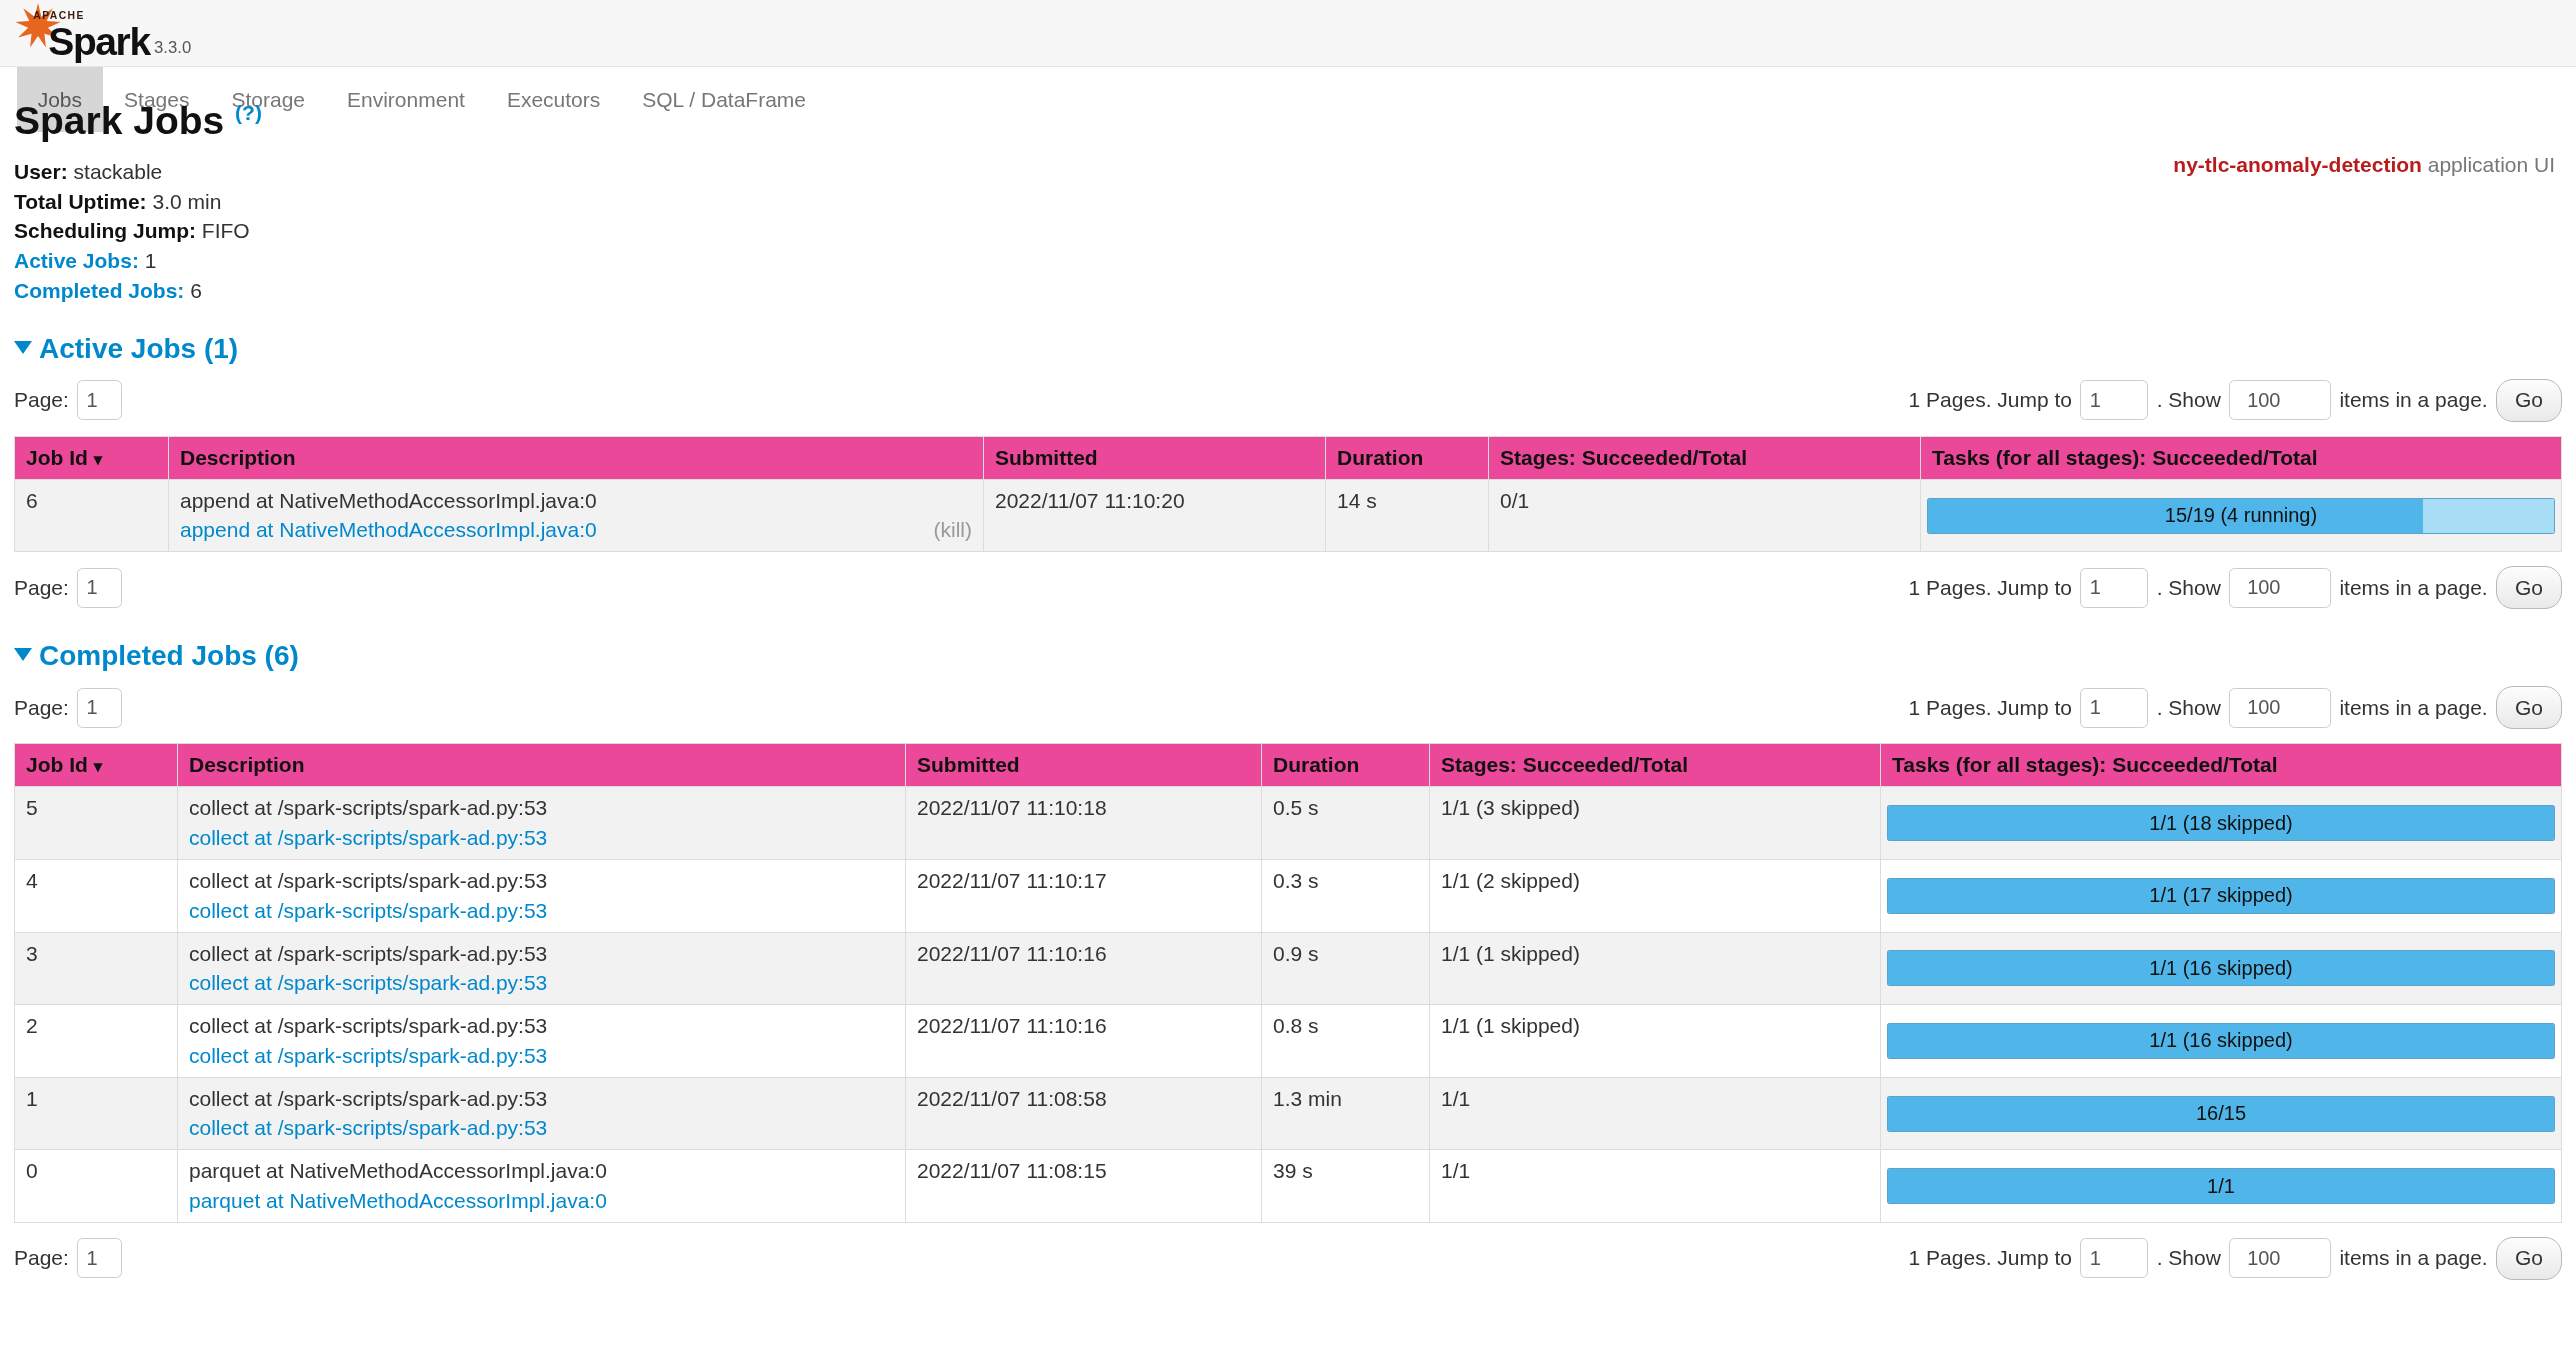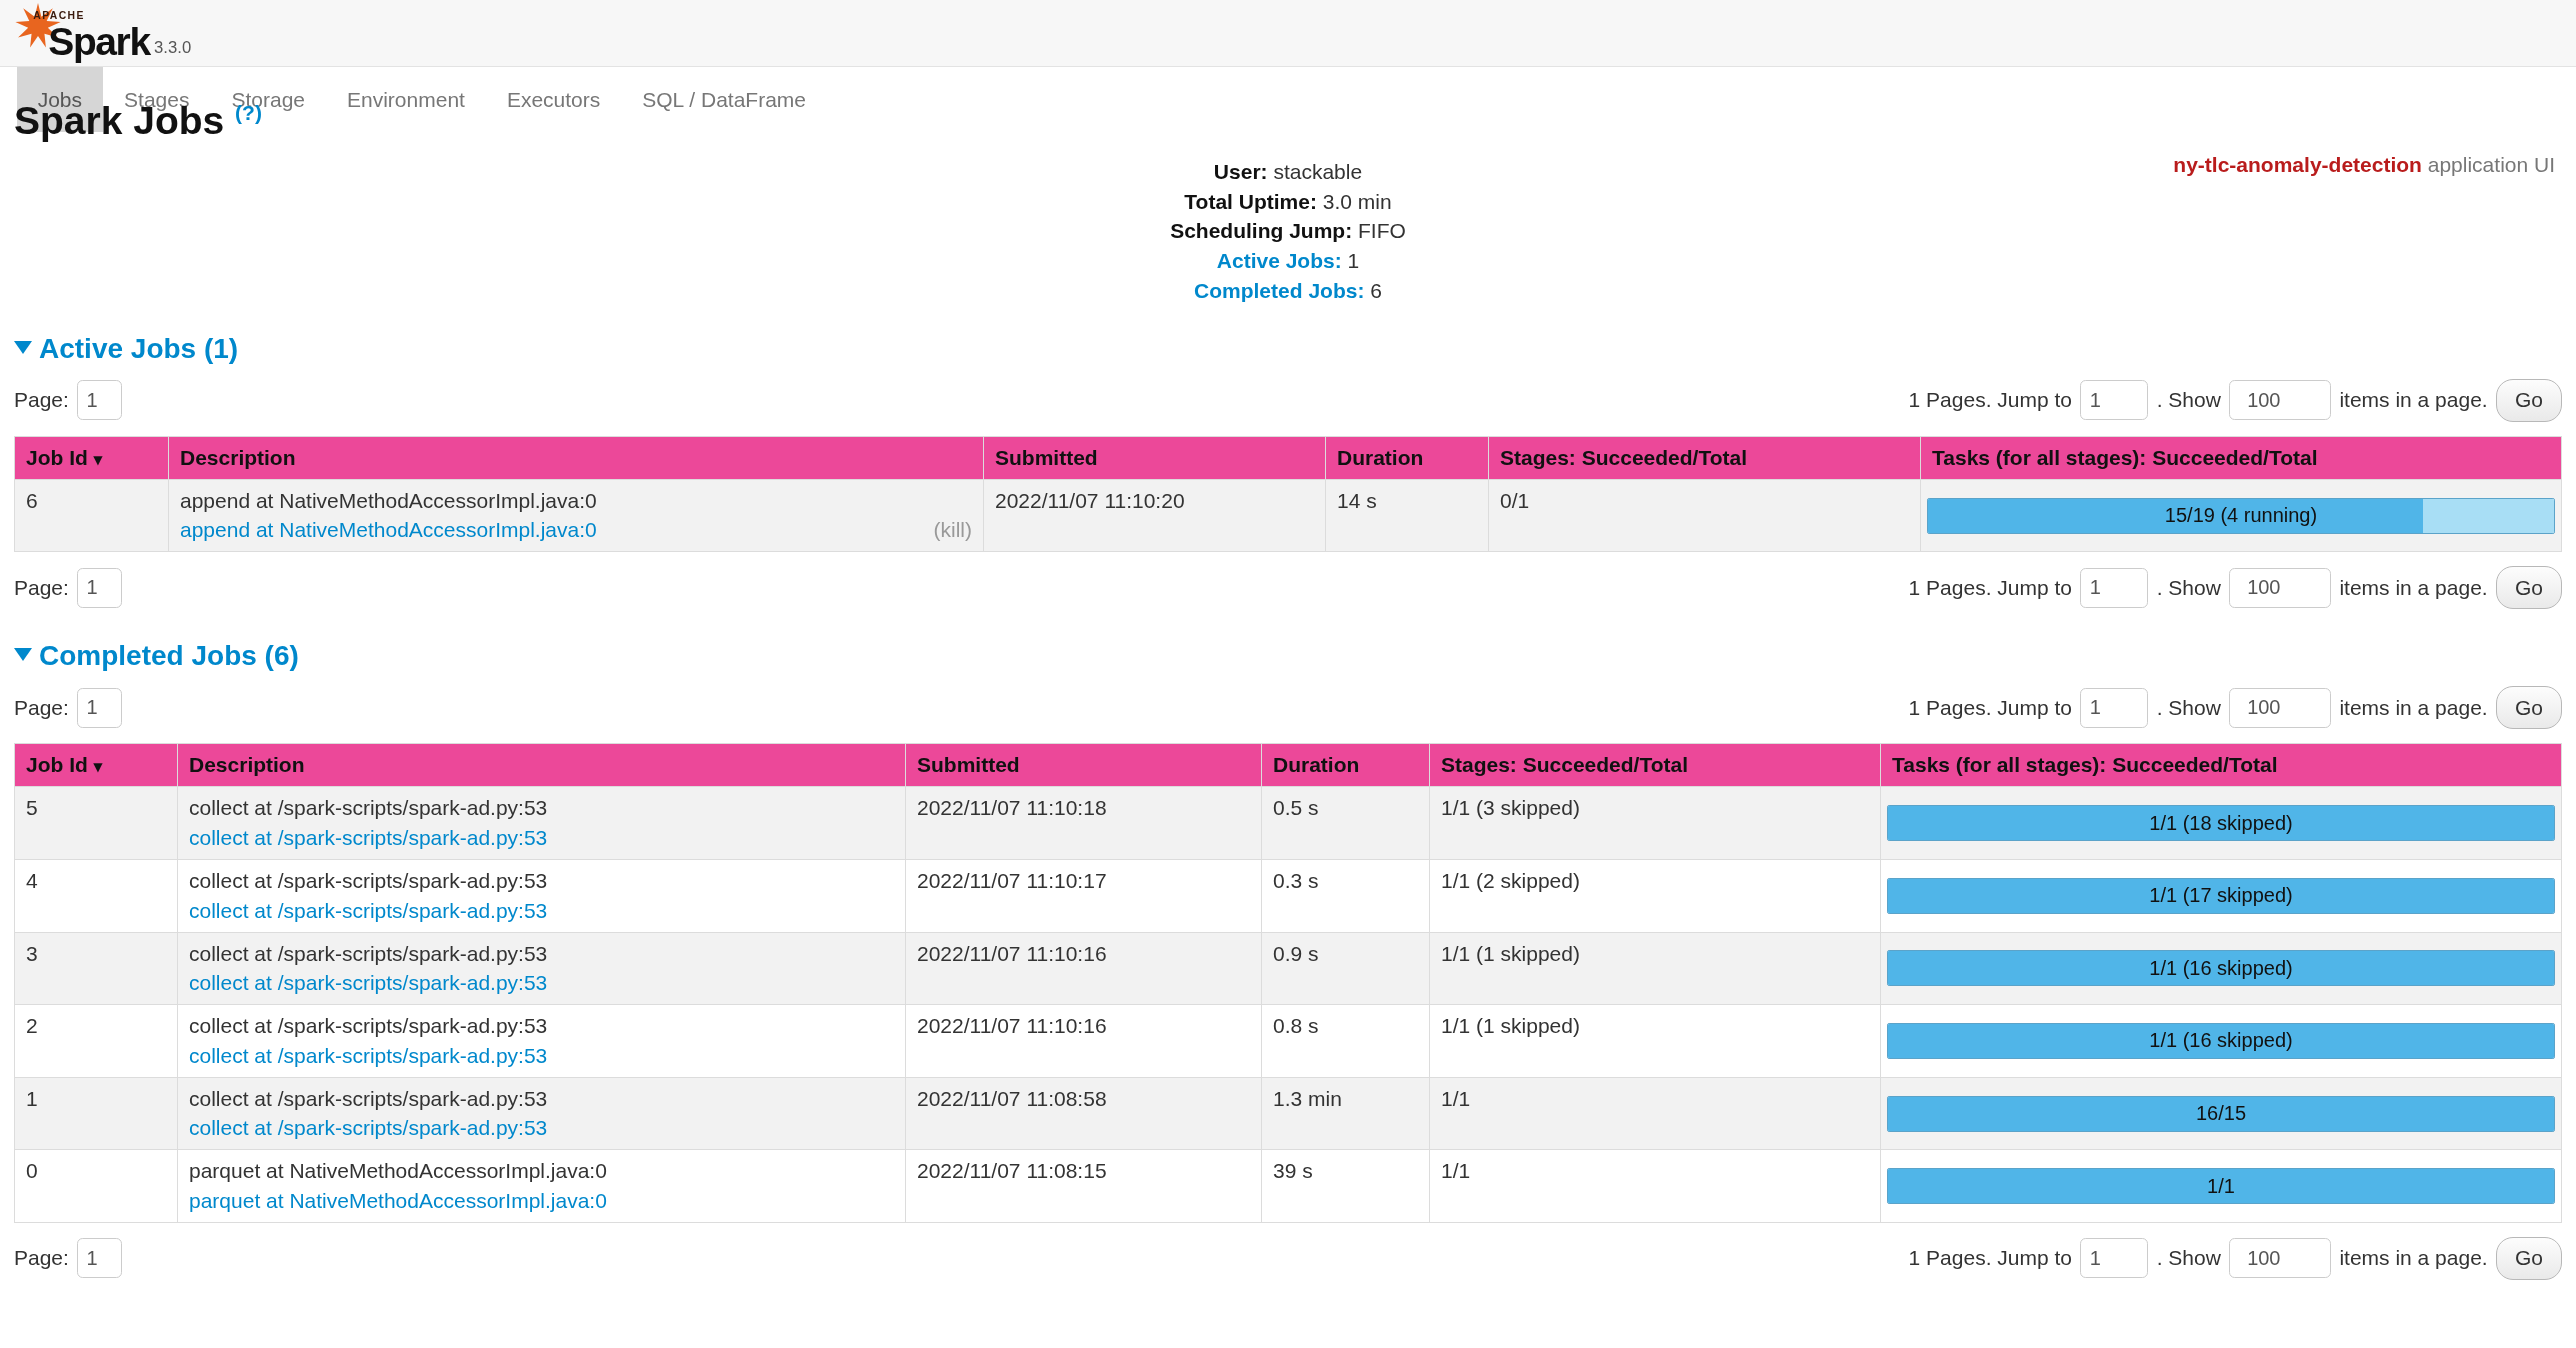--- a/index.html
+++ b/index.html
@@ -49,21 +49,21 @@
     margin-left: auto; line-height: 65px; padding-right: 21px;
     color: #777; font-size: 21px; white-space: nowrap;
   }
   .navbar-appname b { color: #b91c1c; }
 
   
   .content { padding: 0 14px 28px; }
   .page-title { font-size: 39px; font-weight: bold; color: #111; margin: 24px 0 18px; }
   .page-title sup a { font-size: 21px; font-weight: bold; }
   .summary-list { list-style: none; margin: 0 0 24px; padding: 0; }
-  .summary-list li { margin-bottom: 7.7px; line-height: 22px; text-align: center; }
+  .summary-list li { margin-bottom: 7.7px; line-height: 22px; }
   .summary-list strong { color: #111; }
   .summary-list a strong { color: #0088cc; }
 
   .timeline-toggle { margin: 25px 0 5.6px; font-size: 21px; }
   .arrow-right {
     display: inline-block; width: 0; height: 0;
     border-top: 7.7px solid transparent; border-bottom: 7.7px solid transparent;
     border-left: 12px solid #0088cc; margin-right: 7px;
   }
   .section-heading {

